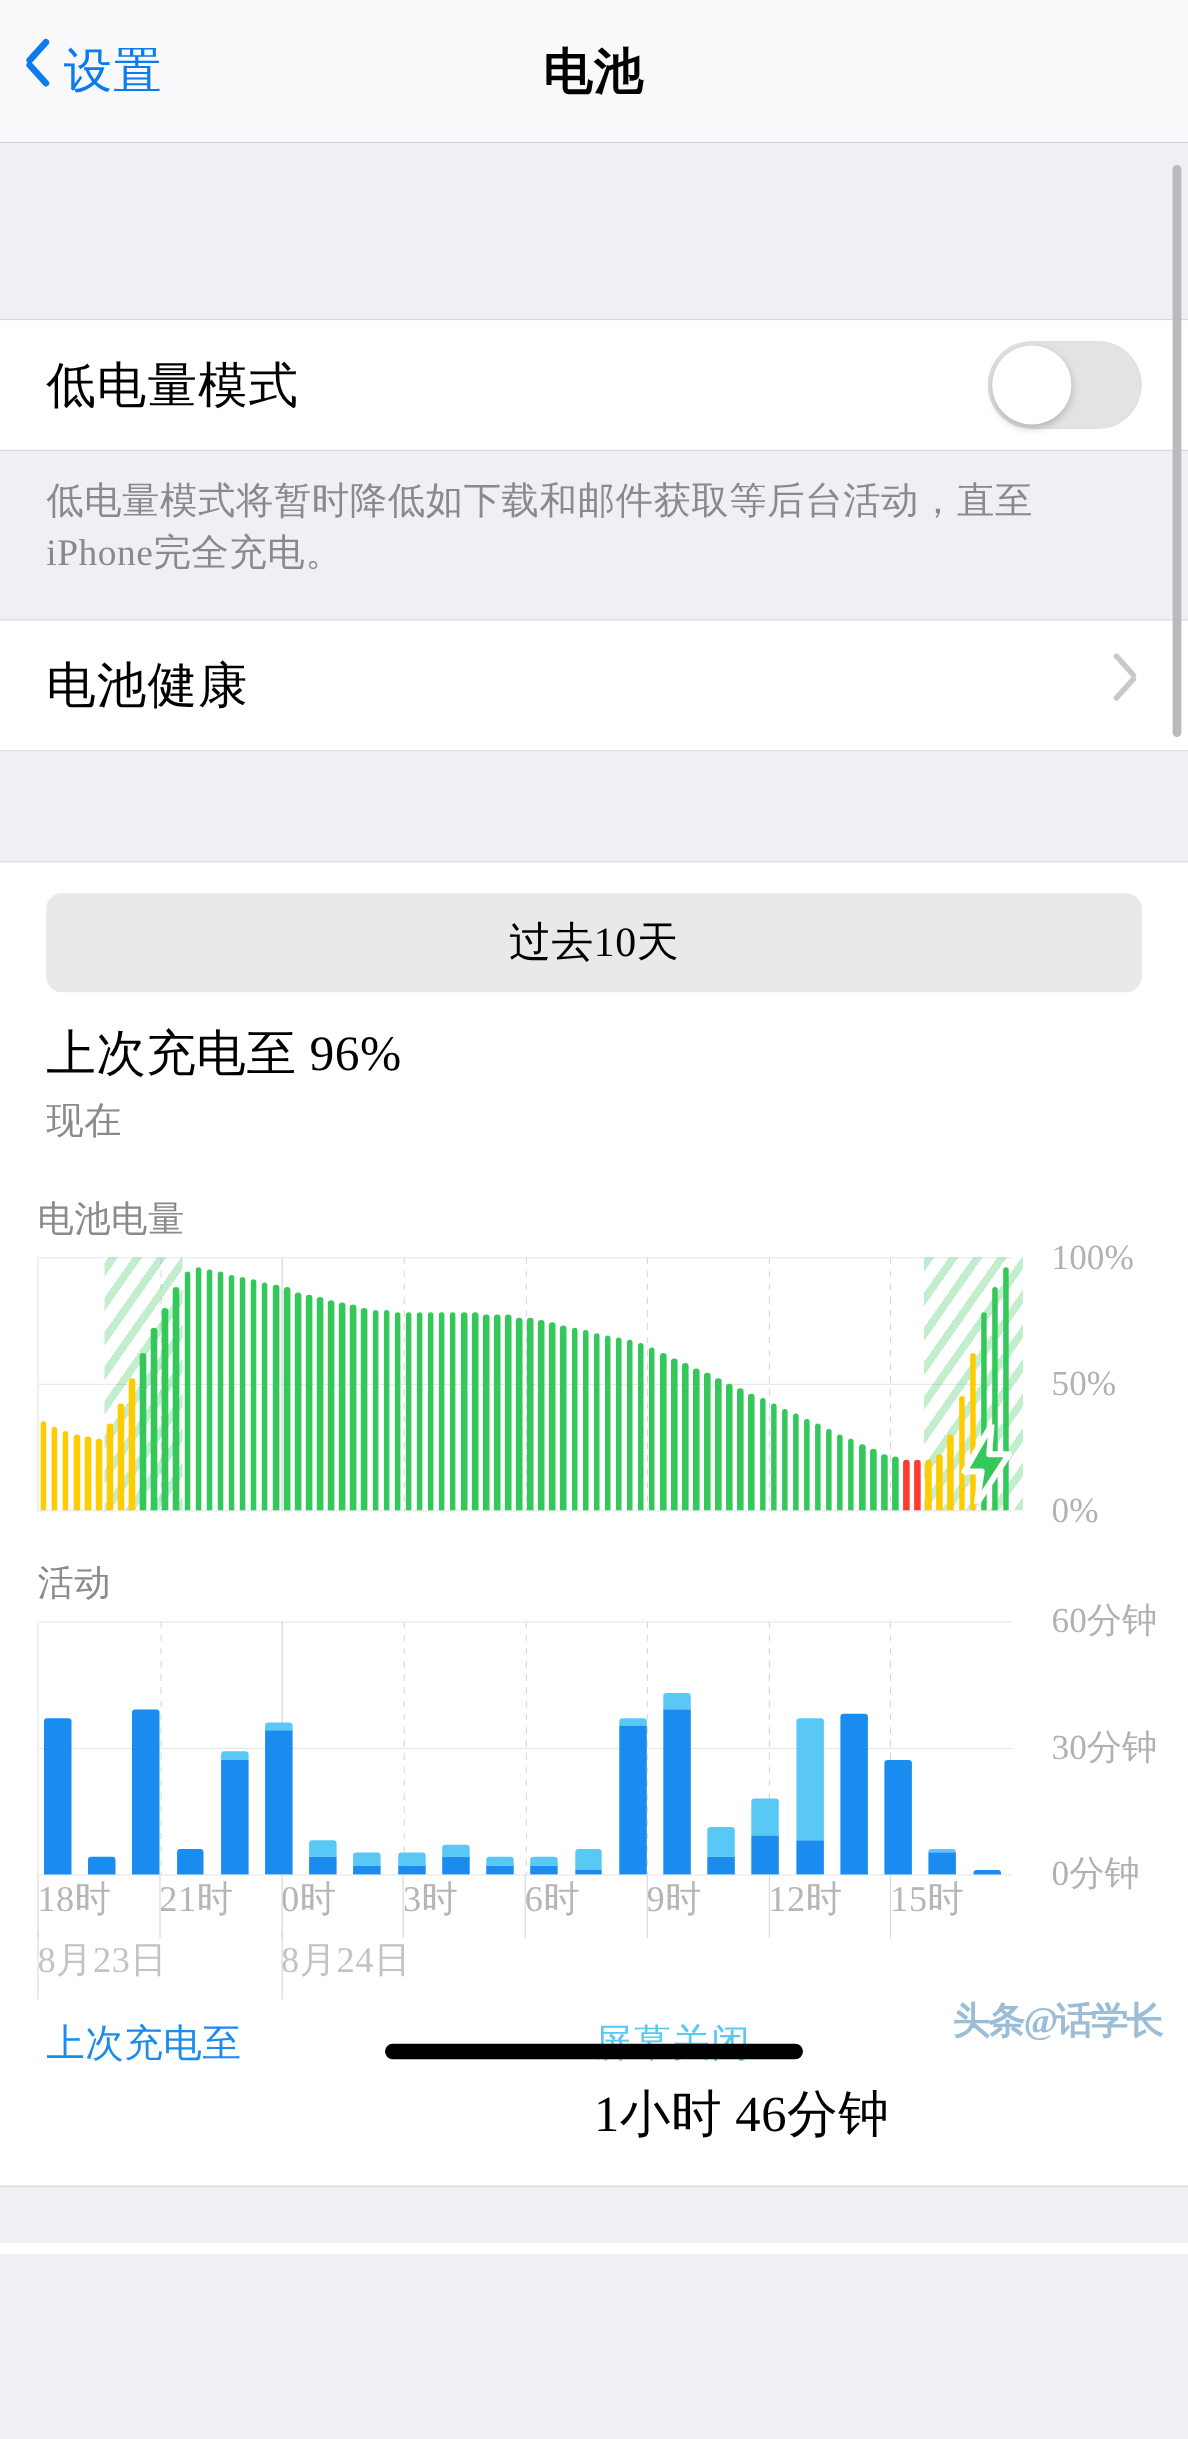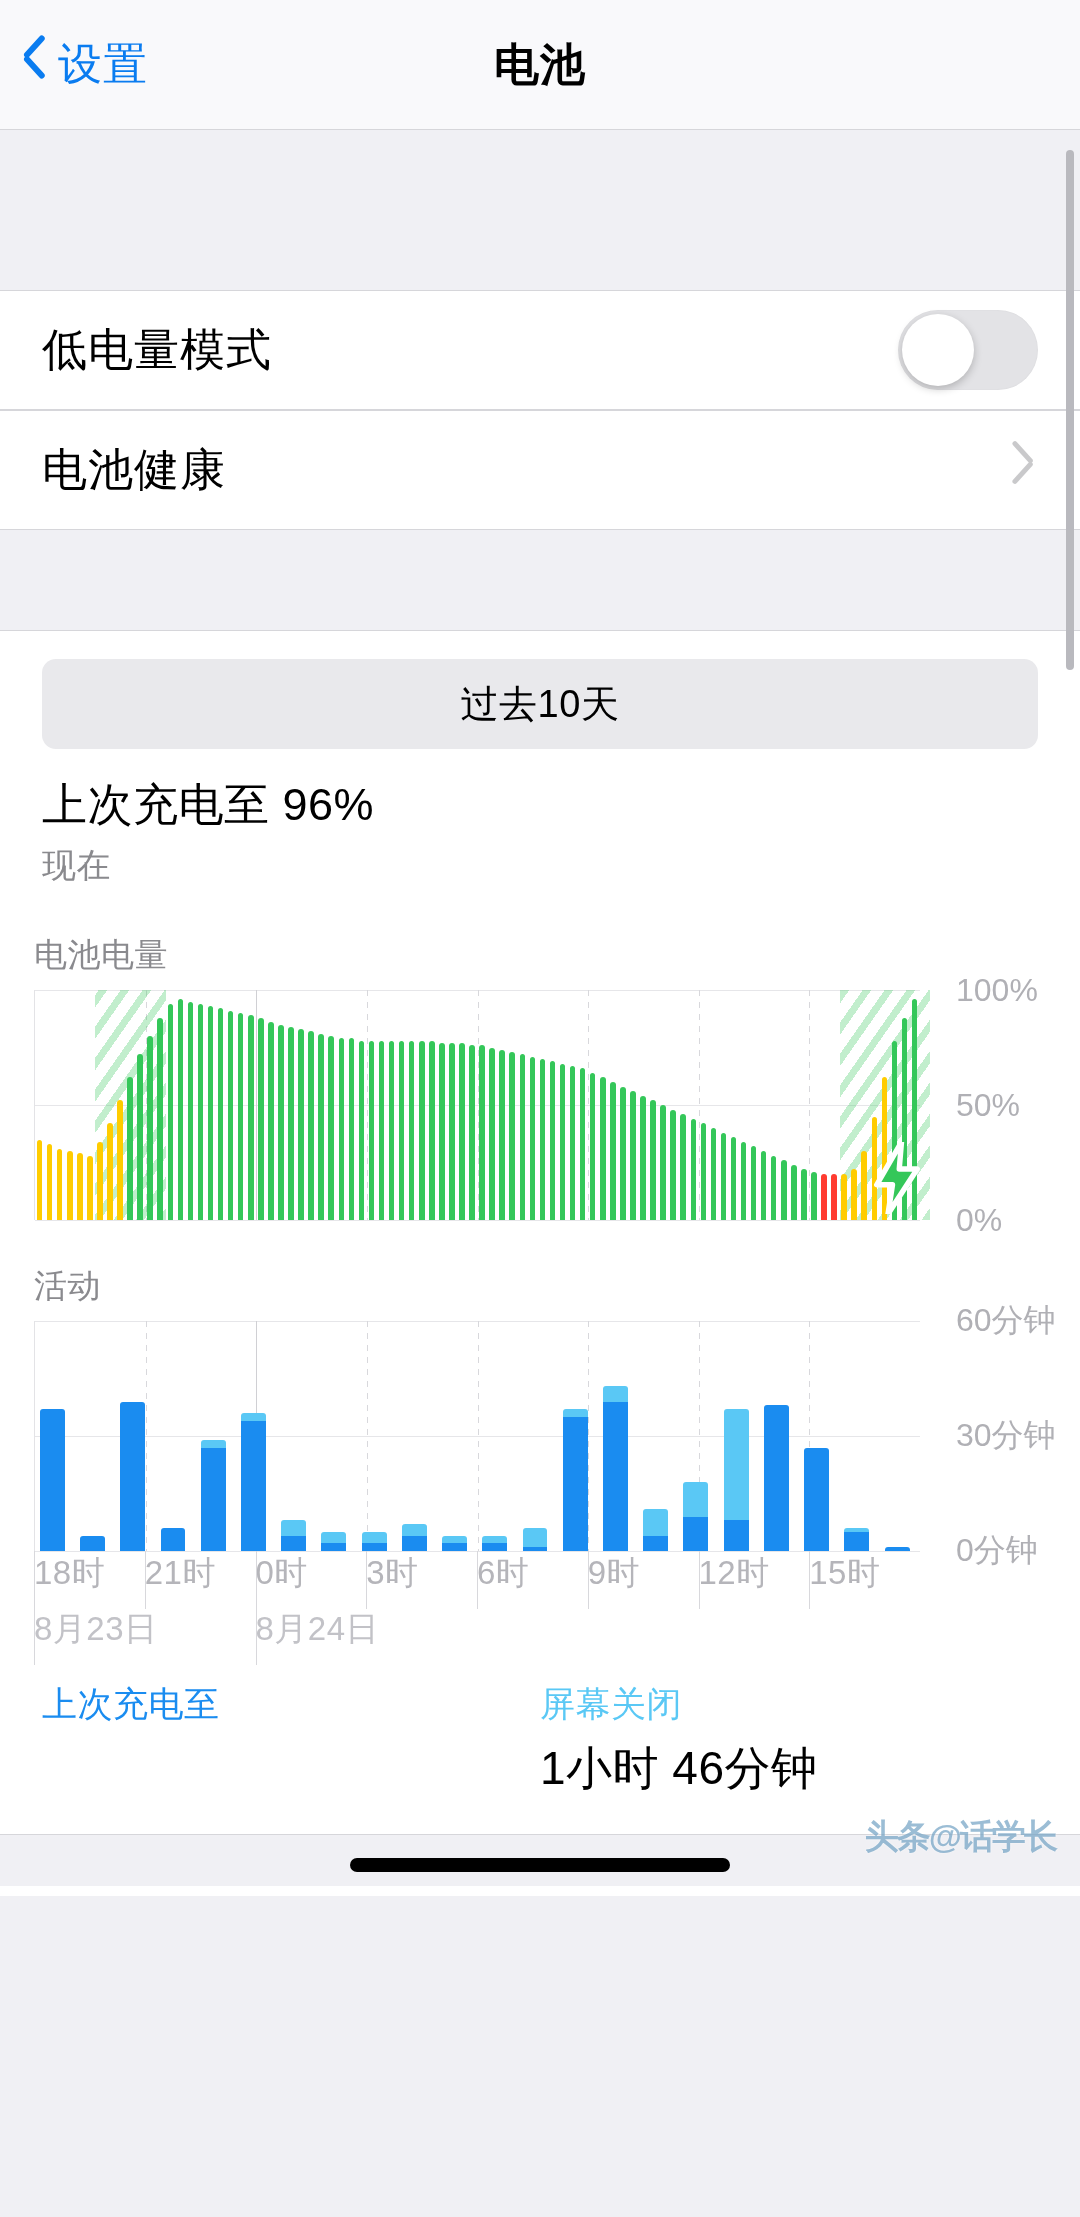--- a/index.html
+++ b/index.html
@@ -5,21 +5,21 @@
   * { margin:0; padding:0; box-sizing:border-box; }
   html,body{ width:1080px; height:2217px; }
   body{
     font-family:"Liberation Sans", sans-serif;
     background:#ffffff;
     color:#000;
     -webkit-font-smoothing:antialiased;
     overflow:hidden;
     position:relative;
   }
-  .phone{ width:1080px; height:1898px; position:relative; background:#0f172a; }
+  .phone{ width:1080px; height:1898px; position:relative; background:#0f172a;font-family:Liberation Serif, serif; }
 
   
   .navbar{
     height:130px; background:#f9f9fb;
     display:flex; align-items:center; position:relative;
     border-bottom:1px solid #d6d6da;
   }
   .nav-back{
     display:flex; align-items:center; gap:10px;
     margin-left:22px; color:#0a7cf0; cursor:pointer;
@@ -181,20 +181,21 @@
 
     <div class="gap-lg"></div>
 
     <div class="cell">
       <div class="cell-label">低电量模式</div>
       <div class="toggle">
         <div class="knob"></div>
       </div>
     </div>
 
+    <div class="footnote">低电量模式将暂时降低如下载和邮件获取等后台活动，直至 iPhone完全充电。</div>
 
     <div class="cell">
       <div class="cell-label">电池健康</div>
       <div class="chev-right"></div>
     </div>
 
     <div class="gap-sm"></div>
 
     <div class="panel">
 

